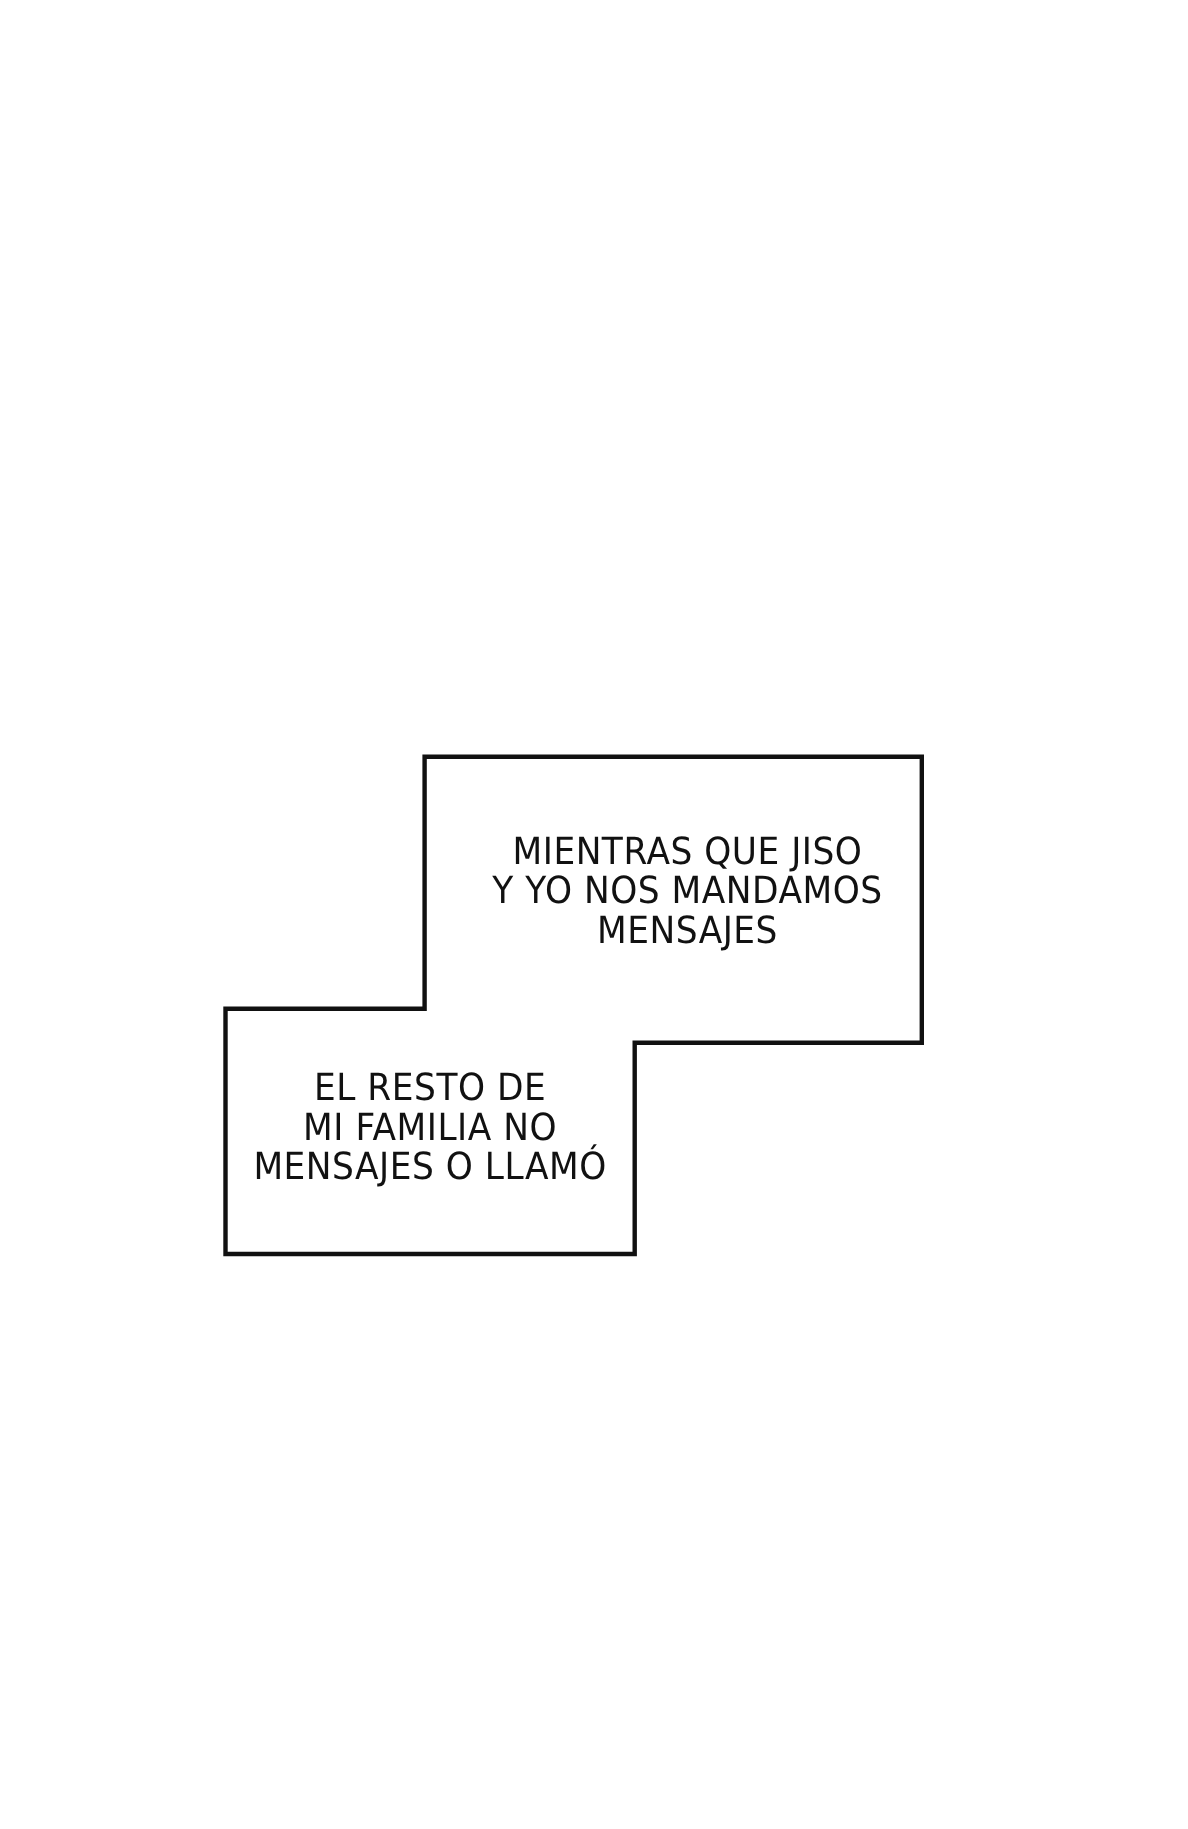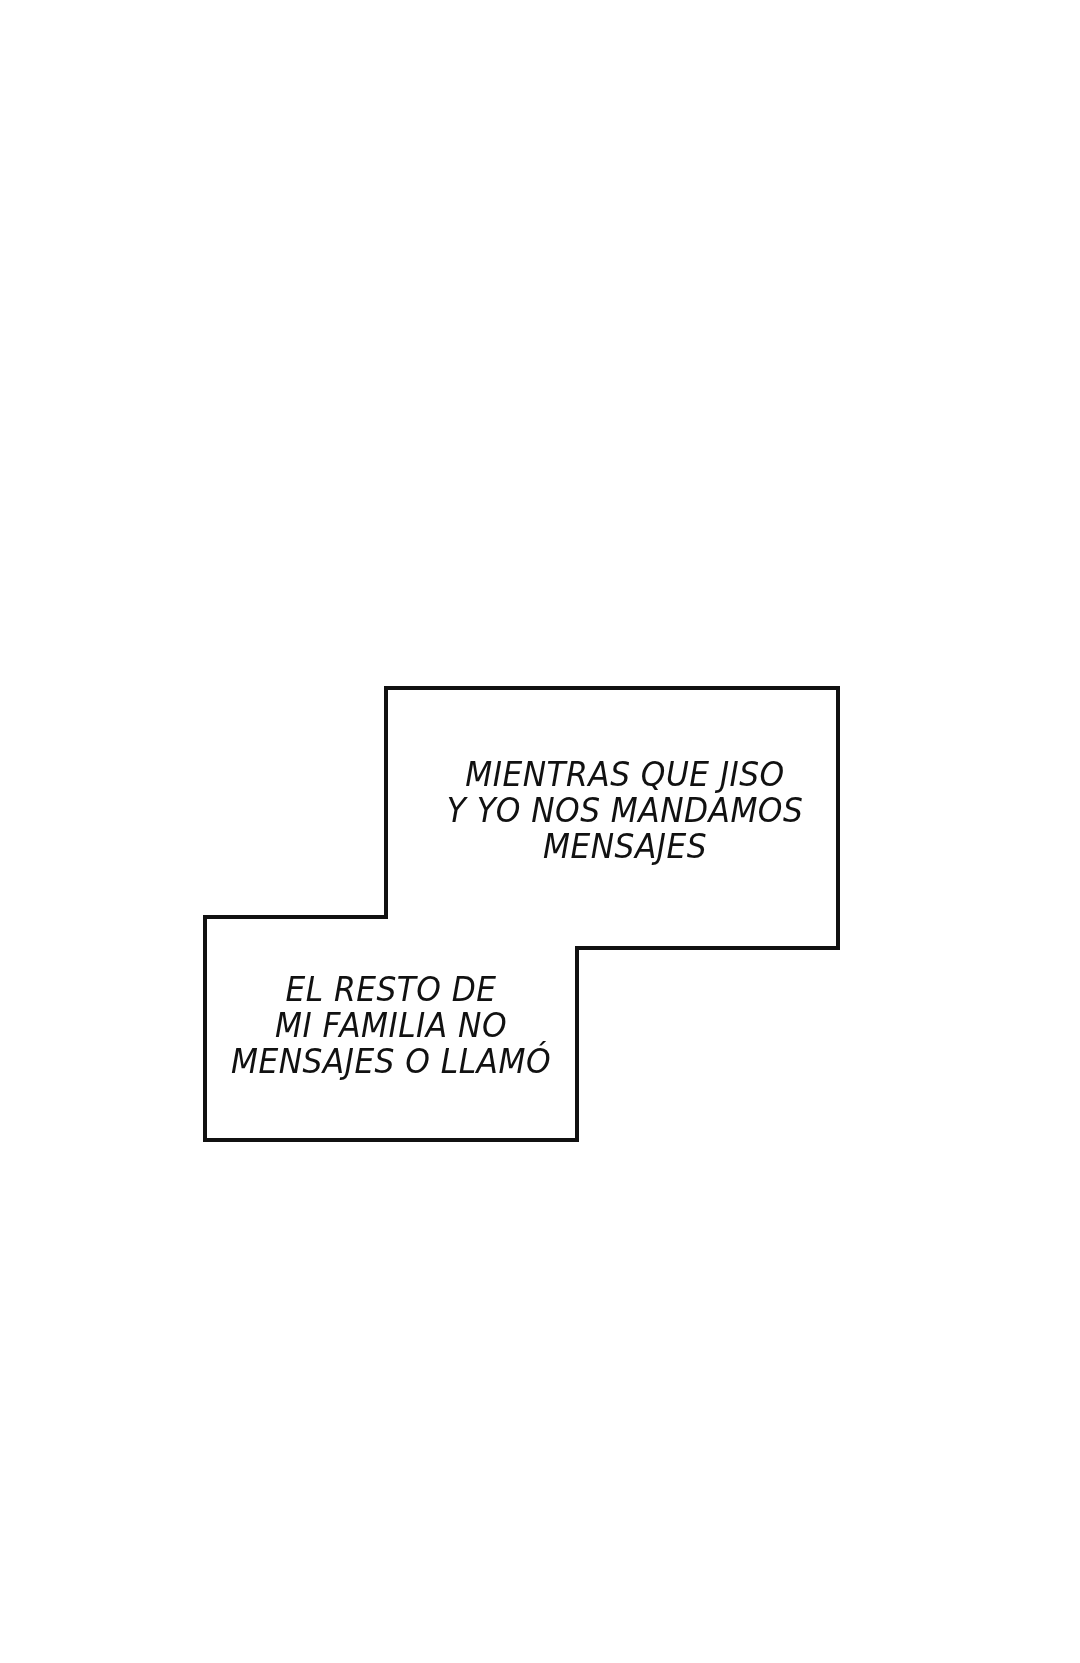--- a/index.html
+++ b/index.html
@@ -5,21 +5,21 @@
   html, body { margin: 0; padding: 0; }
   body {
     width: 1080px; height: 1663px;
     background: #ffffff;
     position: relative;
     overflow: hidden;
     font-family: "DejaVu Sans", sans-serif;
   }
   #panel {
     position: absolute; left: 0; top: 0;
-    width: 1080px; height: 1663px; font-style: italic;
+    width: 1080px; height: 1663px;
   }
   .caption {
     position: absolute;
     color: #111111;
     font-family: "DejaVu Sans", sans-serif;
     font-size: 34px;
     line-height: 36px;
     text-align: center;
     letter-spacing: 0.5px;
     white-space: nowrap;

